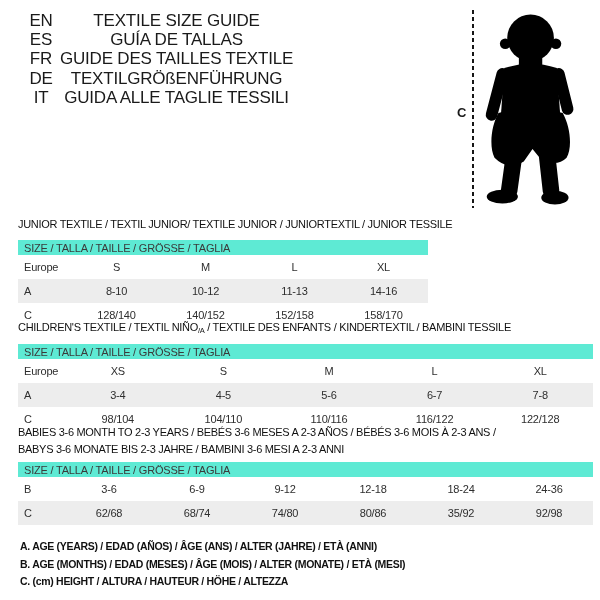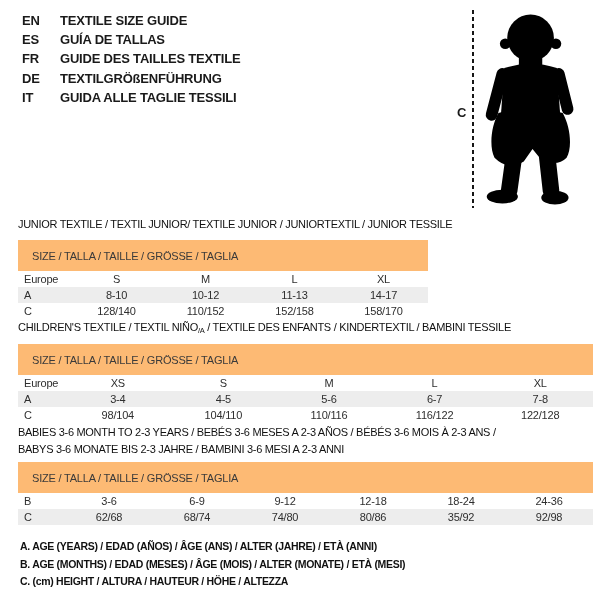--- a/index.html
+++ b/index.html
@@ -14,24 +14,25 @@
   }
 
   
   .lang-block {
     position: absolute;
     left: 22px;
     top: 11px;
     display: grid;
     grid-template-columns: 38px auto;
     line-height: 19.2px;
-    font-size: 13px;
-    font-weight: bold;
+    font-size: 17px;
+    font-weight: normal;
     letter-spacing: -0.2px;
     white-space: nowrap;
+    text-align: center;
   }
 
   
   .figure-area { position: absolute; left: 0; top: 0; }
   .dash-line {
     position: absolute;
     left: 472px;
     top: 10px;
     width: 2px;
     height: 198px;
@@ -62,34 +63,34 @@
   
   table.size-table {
     position: absolute;
     left: 18px;
     border-collapse: collapse;
     table-layout: fixed;
     font-size: 11px;
     color: #2e2e2e;
   }
   table.size-table td {
-    height: 16px;
+    height: 24px;
     padding: 0;
     text-align: center;
     vertical-align: middle;
     letter-spacing: -0.2px;
     overflow: hidden;
     white-space: nowrap;
   }
   table.size-table td.size-head {
-    background: #fdba74;
+    background: #5eead4;
     color: #3a3a3a;
     text-align: left;
-    padding-left: 14px;
-    height: 31px;
+    padding-left: 6px;
+    height: 15px;
     letter-spacing: -0.2px;
   }
   table.size-table td.row-label {
     text-align: left;
     padding-left: 6px;
     color: #2e2e2e;
   }
   tr.stripe td { background: #ededed; }
 
   
@@ -162,26 +163,26 @@
       <td>S</td>
       <td>M</td>
       <td>L</td>
       <td>XL</td>
     </tr>
     <tr class="stripe">
       <td class="row-label">A</td>
       <td>8-10</td>
       <td>10-12</td>
       <td>11-13</td>
-      <td>14-17</td>
+      <td>14-16</td>
     </tr>
     <tr>
       <td class="row-label">C</td>
       <td>128/140</td>
-      <td>110/152</td>
+      <td>140/152</td>
       <td>152/158</td>
       <td>158/170</td>
     </tr>
   </tbody>
     </table>
 
   <div class="tbl-title" style="top:321px;text-align:right;"><span>CHILDREN'S TEXTILE / TEXTIL NIÑO</span><span class="sub">/A</span><span> / TEXTILE DES ENFANTS / KINDERTEXTIL / BAMBINI TESSILE</span></div>
   <table class="size-table" style="top:344px; width:575px;">
     <colgroup>
       <col style="width:47px">

